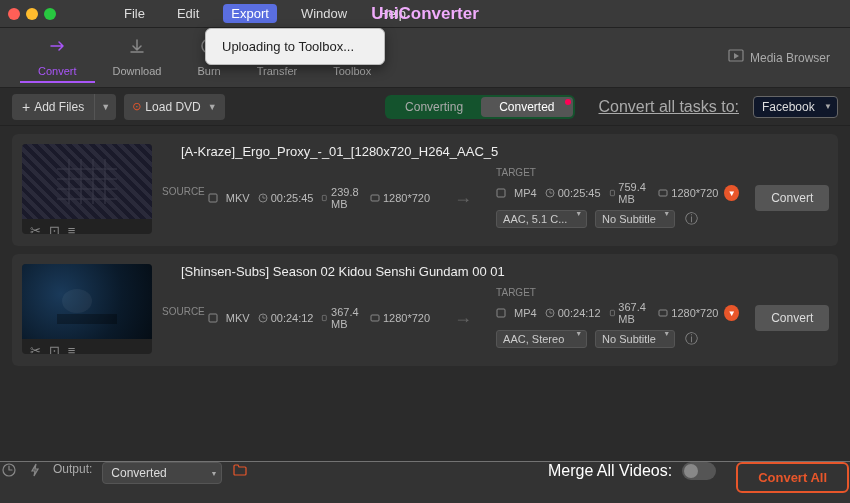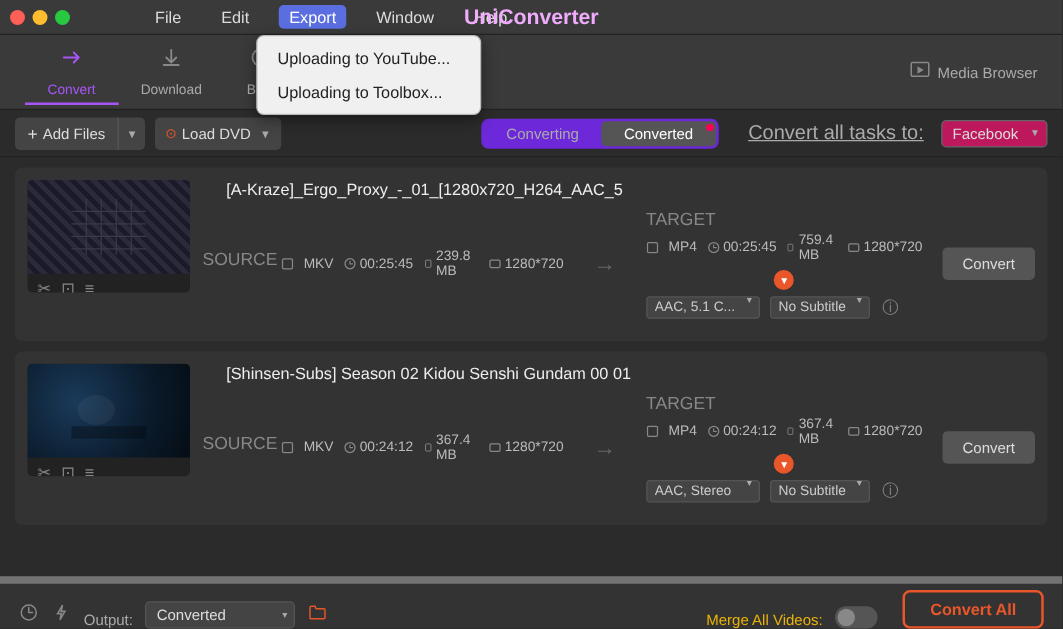--- a/index.html
+++ b/index.html
@@ -167,21 +167,21 @@
       font-size: 12px;
       background: #444;
       border-radius: 4px;
       padding: 0 8px;
       height: 26px;
     }
     .tabs-group {
       display: flex;
       margin-left: auto;
       gap: 0;
-      background: #6d28d9;
+      background: #14532d;
       border-radius: 6px;
       padding: 2px;
     }
     .tab-btn {
       padding: 3px 18px;
       border-radius: 4px;
       cursor: pointer;
       font-size: 12px;
       color: #aaa;
       position: relative;
@@ -199,21 +199,21 @@
       right: 2px;
     }
     .convert-all-label {
       font-size: 16px;
       color: #aaa;
       margin-left: 16px;
       white-space: nowrap;
       text-decoration: underline;
     }
     .convert-target-select {
-      background: #be185d;
+      background: #0f172a;
       border: 1px solid #666;
       border-radius: 4px;
       color: #ddd;
       padding: 3px 8px;
       font-size: 12px;
       margin-left: 6px;
       cursor: pointer;
       appearance: none;
       -webkit-appearance: none;
       padding-right: 22px;
@@ -308,21 +308,21 @@
       align-items: center;
       gap: 16px;
       margin-bottom: 8px;
     }
     .detail-section {
       display: flex;
       flex-direction: row;
       gap: 3px;
     }
     .detail-label {
-      font-size: 14px;
+      font-size: 10px;
       color: #888;
       text-transform: uppercase;
     }
     .detail-meta {
       display: flex;
       align-items: center;
       gap: 8px;
       font-size: 11px;
       color: #bbb;
     }
@@ -340,21 +340,20 @@
     .target-section {
       display: flex;
       flex-direction: column;
       gap: 3px;
       flex: 1;
     }
     .target-row {
       display: flex;
       align-items: center;
       gap: 6px;
-      flex-direction: column;
     }
     .dropdown-arrow {
       background: #e8562a;
       border-radius: 50%;
       width: 16px;
       height: 16px;
       display: flex;
       align-items: center;
       justify-content: center;
       font-size: 8px;
@@ -409,23 +408,23 @@
       align-items: center;
       gap: 8px;
       margin-top: 2px;
     }
 
     
     .bottom-bar {
       background: #333;
       height: 42px;
       display: flex;
-      align-items: flex-end;
-      padding: 0 15px;
-      border-top: 6px solid #737373;
+      align-items: flex-start;
+      padding: 0 1px;
+      border-top: 1px solid #737373;
       gap: 10px;
       position: absolute;
       bottom: 0;
       left: 0;
       right: 0;
     }
     .bottom-icon {
       color: #888;
       font-size: 16px;
       cursor: pointer;
@@ -460,22 +459,22 @@
       min-width: 120px;
     }
     .folder-icon-btn {
       background: none;
       border: none;
       color: #e8562a;
       font-size: 16px;
       cursor: pointer;
     }
     .merge-label {
-      font-size: 12px;
-      color: #eab308;
+      font-size: 16px;
+      color: #ffffff;
       margin-left: auto;
     }
     .toggle-switch {
       width: 34px;
       height: 18px;
       background: #555;
       border-radius: 9px;
       position: relative;
       cursor: pointer;
     }
@@ -513,21 +512,20 @@
     <div class="menu-item">File</div>
     <div class="menu-item">Edit</div>
     <div class="menu-item active">Export</div>
     <div class="menu-item">Window</div>
     <div class="menu-item">Help</div>
   </div>
   <div class="app-title">UniConverter</div>
 </div>
 
 <div class="dropdown-menu">
-  <div class="dropdown-item">Uploading to YouTube...</div>
   <div class="dropdown-item">Uploading to Toolbox...</div>
 </div>
 
 <div class="toolbar">
   <div class="toolbar-btn active">
     <span class="tb-icon">
       <svg width="20" height="20" viewBox="0 0 20 20" fill="none">
         <path d="M4 10 L16 10 M12 6 L16 10 L12 14" stroke="#a855f7" stroke-width="1.5" stroke-linecap="round" stroke-linejoin="round"></path>
       </svg>
     </span>

